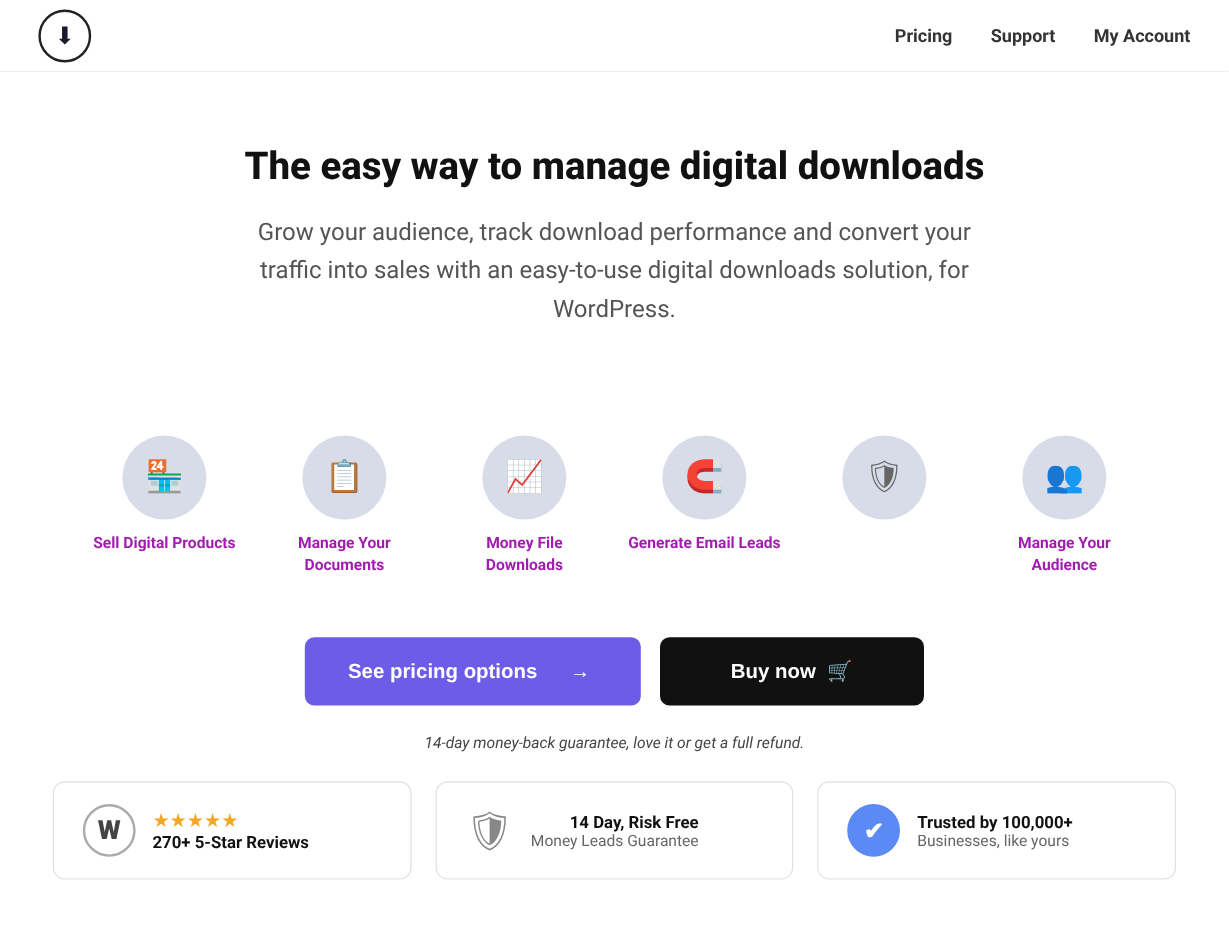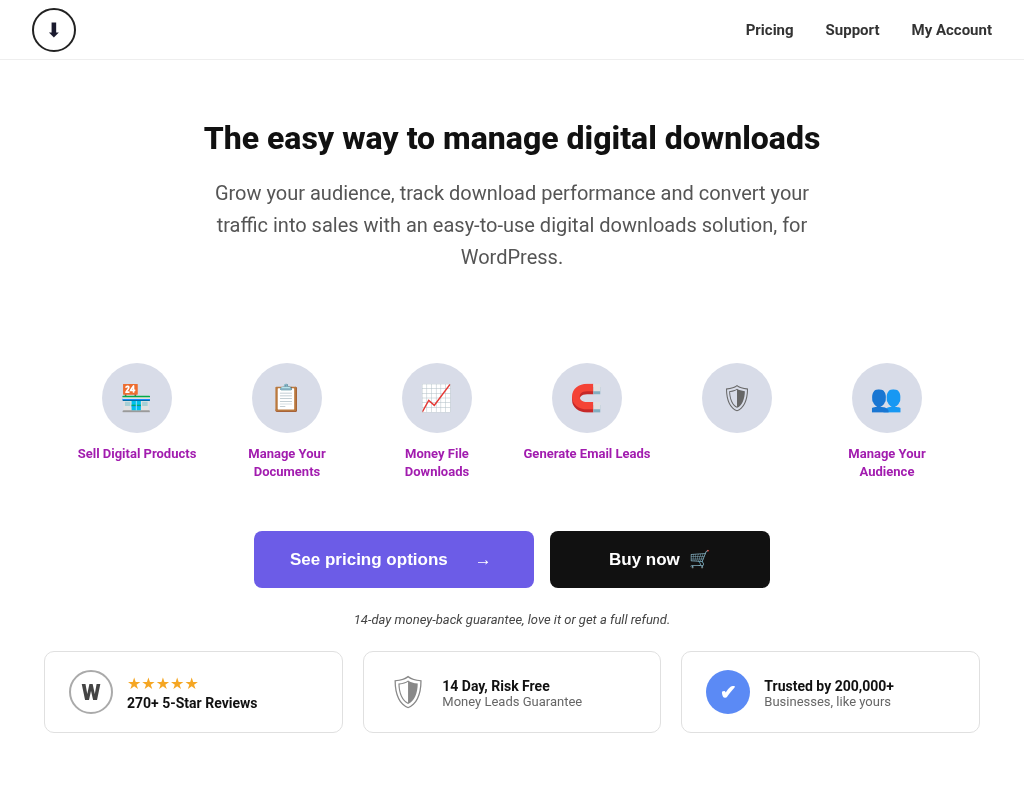--- a/index.html
+++ b/index.html
@@ -53,21 +53,21 @@
     .trust-row { display: flex; justify-content: center; gap: 20px; flex-wrap: wrap; padding: 0 32px 40px; max-width: 1000px; margin: 0 auto; }
     .trust-card {
       display: flex; align-items: center; gap: 14px;
       border: 1px solid #e0e0e0; border-radius: 10px; padding: 18px 24px;
       min-width: 240px; flex: 1; max-width: 300px;
     }
     .trust-wp { width: 44px; height: 44px; border: 2px solid #aaa; border-radius: 50%; display:flex; align-items:center; justify-content:center; font-size:22px; color:#444; flex-shrink:0; }
     .trust-shield { font-size:32px; color:#888; flex-shrink:0; }
     .trust-verified { font-size:32px; color:#5b8af5; flex-shrink:0; }
     .stars { color: #f5a623; font-size: 16px; }
-    .trust-title { font-size: 14px; font-weight: 700; color: #111; margin-top: 2px; }
+    .trust-title { font-size: 14px; font-weight: 700; color: #111; margin-top: 2px; text-align: right; }
     .trust-sub { font-size: 13px; color: #666; }
 
     
     .social-proof { text-align: center; padding: 30px 40px 10px; max-width: 760px; margin: 0 auto; }
     .social-proof p { font-size: 20px; font-weight: 700; line-height: 1.6; color: #111; }
   </style>
 </head>
 <body>
 
 <nav class="nav">
@@ -138,21 +138,21 @@
       <div>
 
         <div class="trust-title">14 Day, Risk Free</div>
         <div class="trust-sub">Money Leads Guarantee</div>
       </div>
     </div>
     <div class="trust-card">
       <div class="trust-verified" style="background:#5b8af5;color:#fff;width:44px;height:44px;border-radius:50%;display:flex;align-items:center;justify-content:center;font-size:20px;font-weight:700;">✔</div>
       <div>
 
-        <div class="trust-title">Trusted by 200,000+</div>
+        <div class="trust-title">Trusted by 100,000+</div>
         <div class="trust-sub">Businesses, like yours</div>
       </div>
     </div>
   </div>
 
 <div class="social-proof">
   <p>100,000+ businesses, just like yours, are using Download Monitor to</p>
 
 </div>
 

